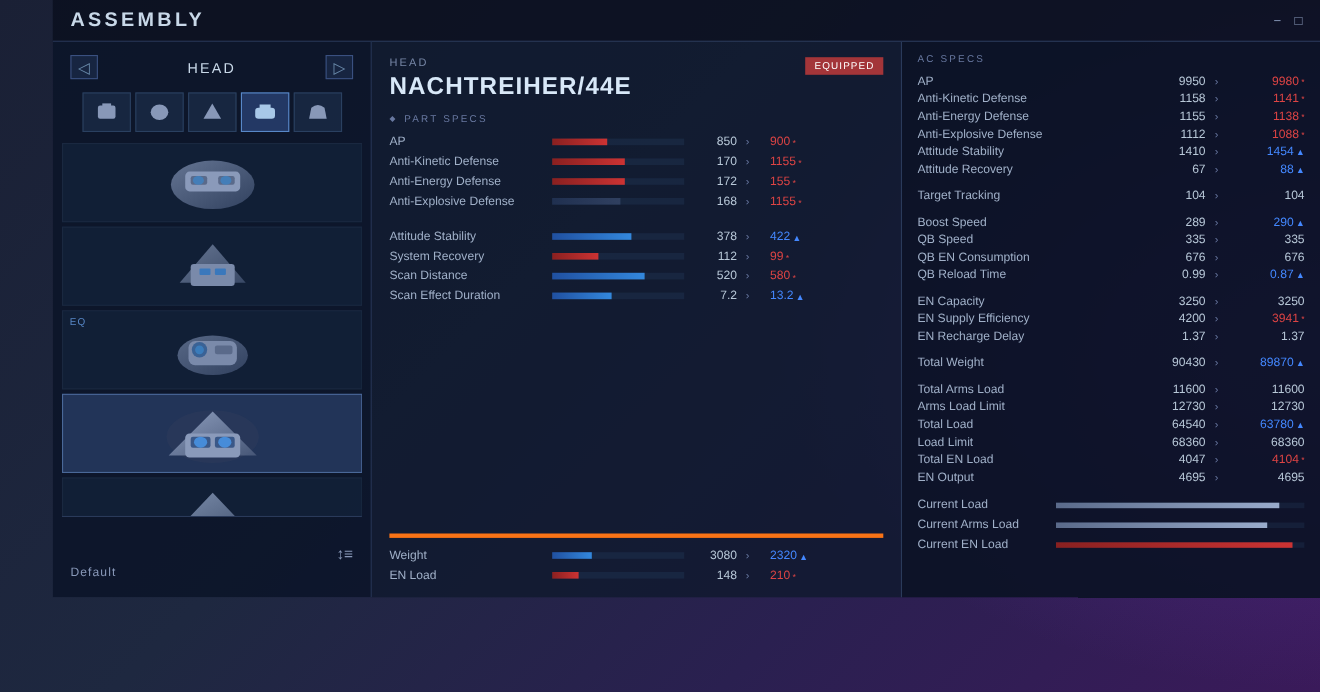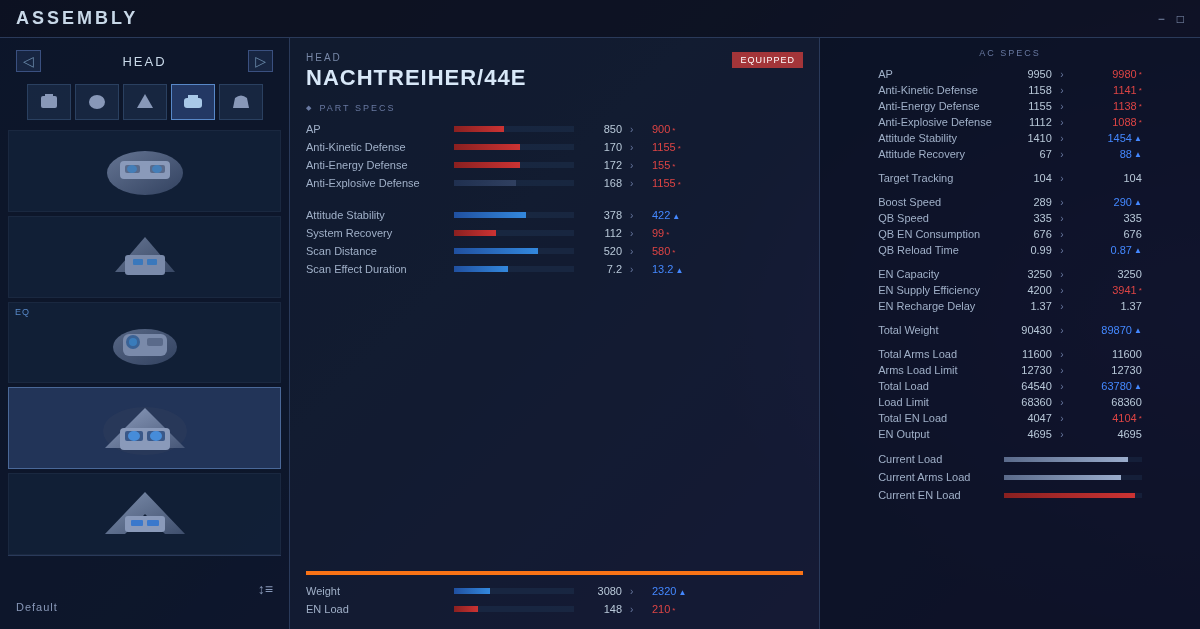--- a/index.html
+++ b/index.html
@@ -29,24 +29,25 @@
       width: 500px;
       height: 629px;
       background: radial-gradient(ellipse at right center, rgba(120, 60, 200, 0.4) 0%, transparent 70%);
       z-index: 1;
     }
 
     .main-container {
       position: absolute;
       top: 0; left: 0;
       width: 1200px;
-      height: 629px;
+      height: 543px;
       z-index: 10;
       display: flex;
       flex-direction: column;
+      padding-left: 48px;
     }
 
     
     .title-bar {
       background: rgba(10, 15, 30, 0.85);
       padding: 8px 16px;
       display: flex;
       align-items: center;
       border-bottom: 1px solid #2a3a5a;
     }
@@ -341,21 +342,20 @@
       margin-top: auto;
     }
 
     
     .right-panel {
       width: 380px;
       background: rgba(10, 18, 35, 0.9);
       padding: 10px 14px;
       display: flex;
       flex-direction: column;
-      align-items: center;
     }
 
     .ac-specs-label {
       font-size: 9px;
       letter-spacing: 2px;
       color: #6878a0;
       margin-bottom: 8px;
     }
 
     .ac-spec-row {

